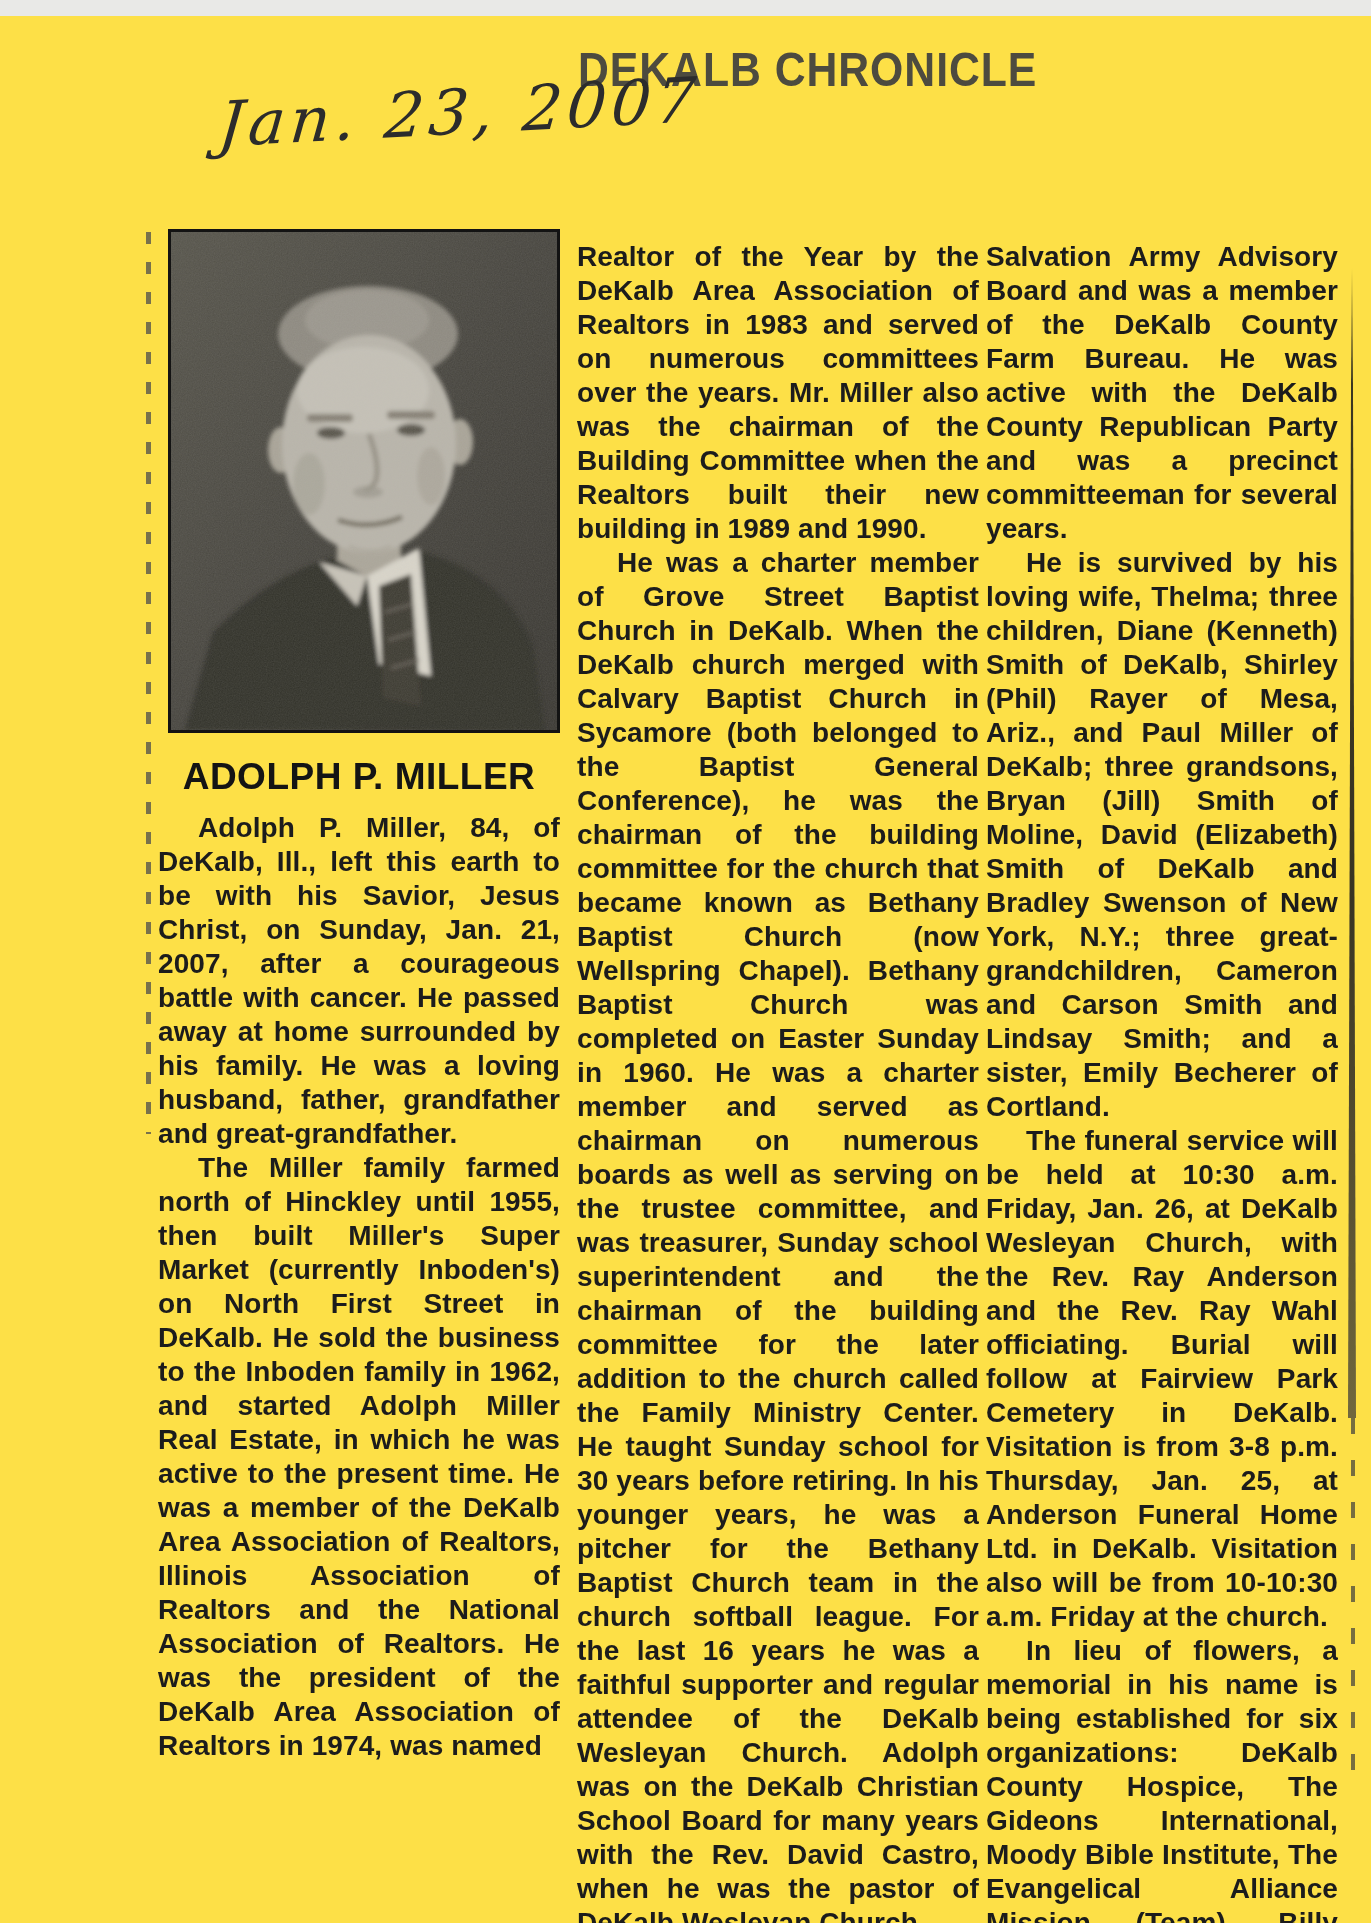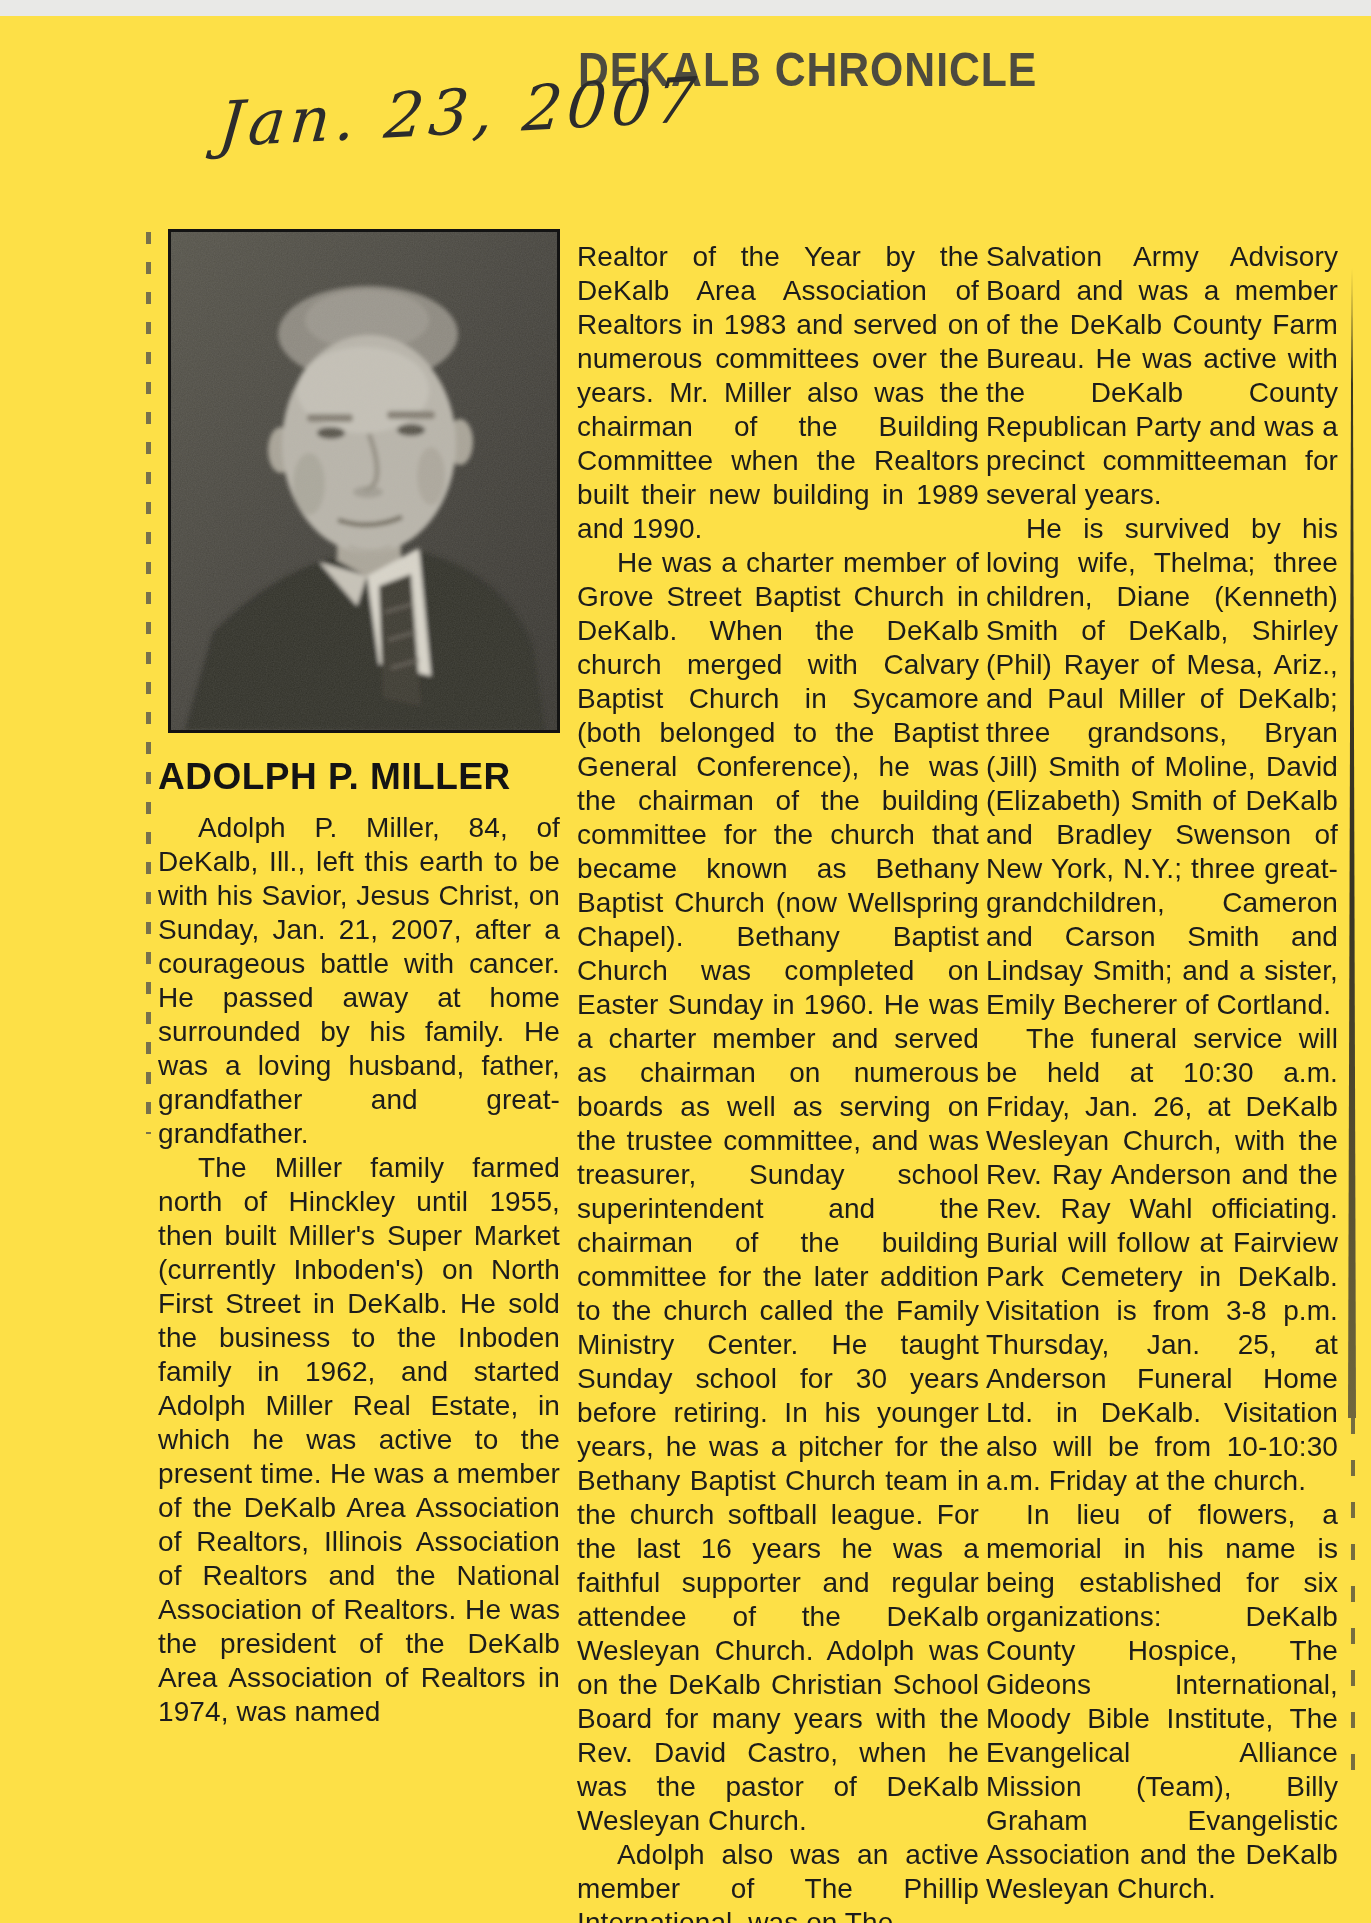--- a/index.html
+++ b/index.html
@@ -39,34 +39,35 @@
     width:392px; height:504px;
     border:3px solid #131313;
     background:#45433e;
     box-sizing:border-box;
   }
   .photo-frame svg { display:block; width:100%; height:100%; }
 
   
   .headline {
     position:absolute; left:158px; top:740px; width:402px;
+    text-align:center;
     font-size:37px; font-weight:bold; letter-spacing:0.5px;
     white-space:nowrap;
     color:#141414;
   }
 
   
   .col {
     position:absolute;
     text-align:justify;
     font-size:28px; line-height:34px;
     letter-spacing:0.1px;
     color:#1c1c1c;
   }
-  .col p { margin:0; padding:0; }
+  .col p { margin:0; padding:0;font-weight:bold; }
   .col p.indent { text-indent:40px; }
   #col-left   { left:158px; top:795px;  width:402px; }
   #col-middle { left:577px; top:224px;  width:402px; }
   #col-right  { left:986px; top:224px;  width:352px; }
 
   
   .edge-marks {
     position:absolute; left:146px; top:216px;
     width:5px; height:902px;
     background:repeating-linear-gradient(180deg,

